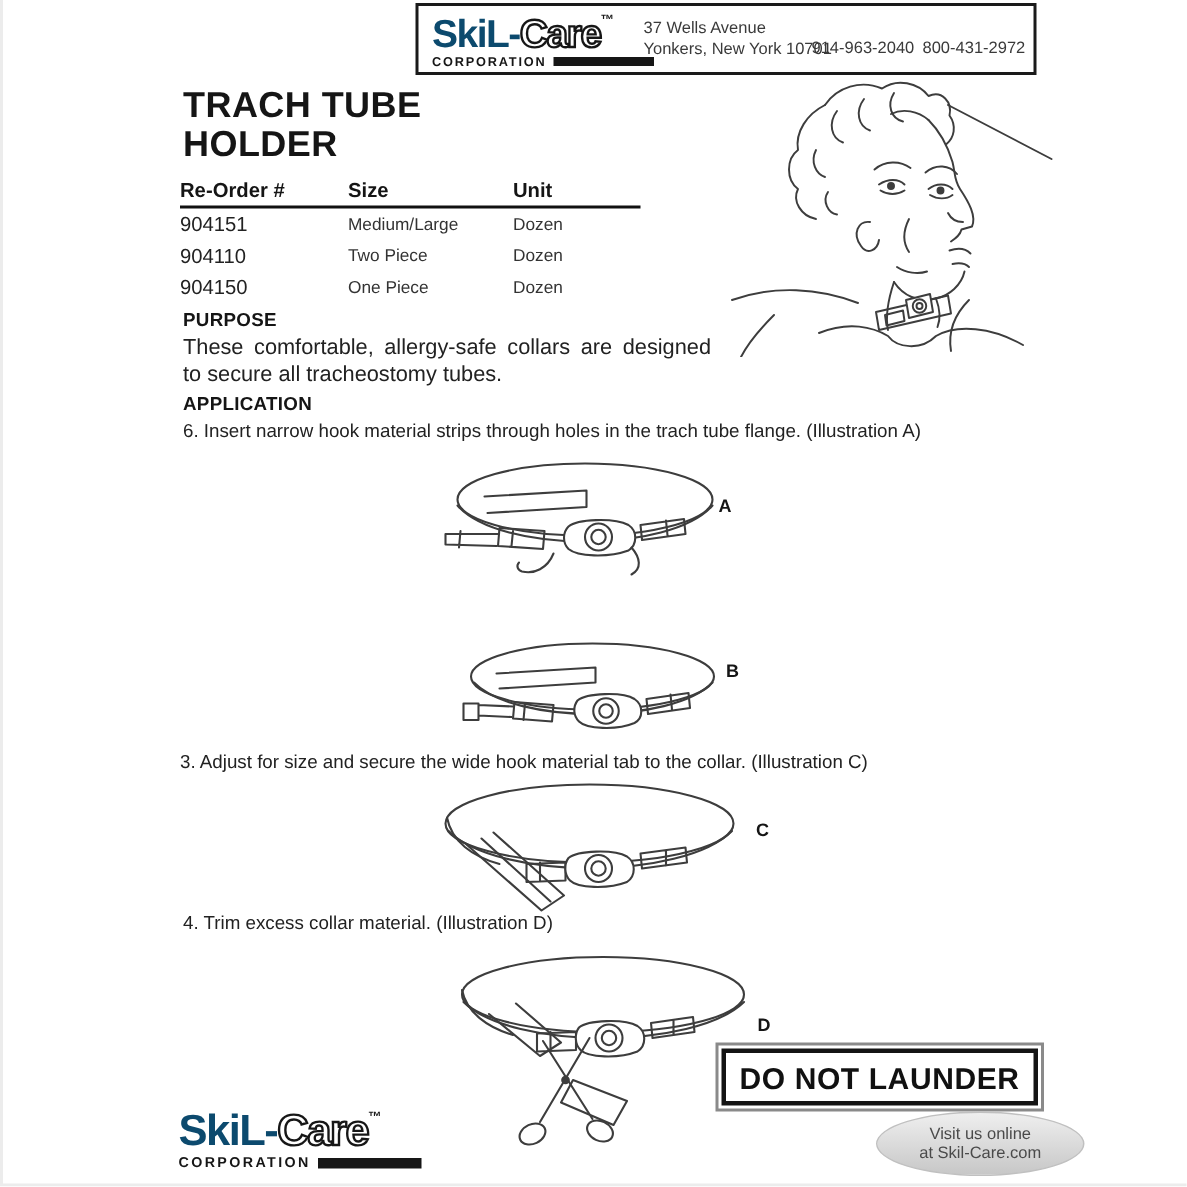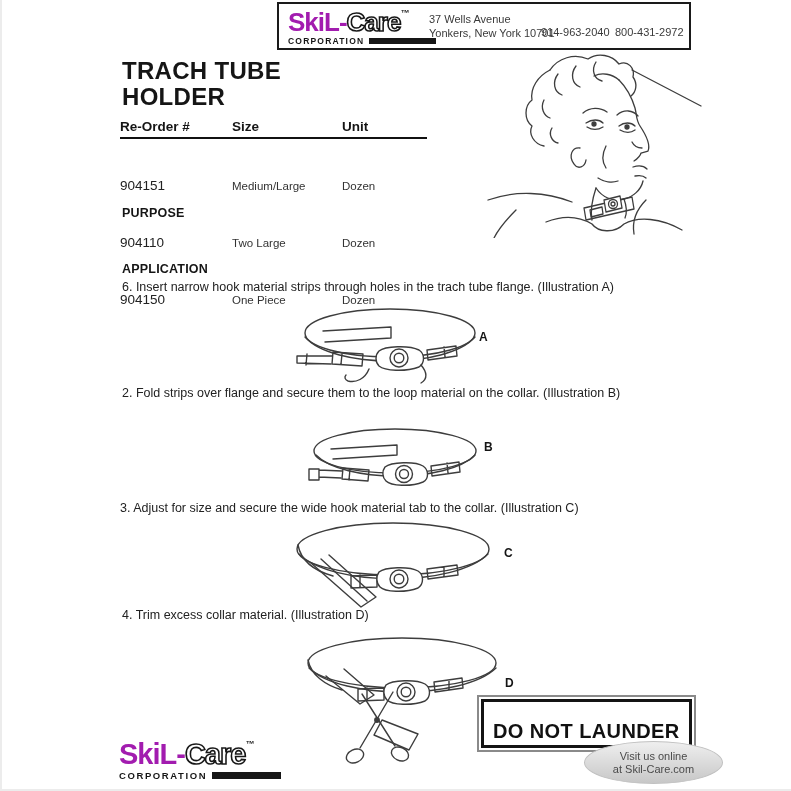--- a/index.html
+++ b/index.html
@@ -5,21 +5,21 @@
   html,body{margin:0;padding:0;background:#fff;}
   .page{
     position:relative;width:791px;height:791px;background:#fff;
     font-family:"Liberation Sans", sans-serif;color:#231f20;overflow:hidden;
     box-shadow: inset 2px -2px 0 #ececec;
   }
   
   .header-box{position:absolute;left:277px;top:2px;width:410px;height:44px;border:2px solid #1a1a1a;background:#fff;}
   .skl{position:absolute;line-height:1;}
   .skl .row1{font-weight:bold;letter-spacing:-1px;white-space:nowrap;}
-  .skl .solid{color:#a21caf;}
+  .skl .solid{color:#0c4a6e;}
   .skl .outline{color:#ffffff;-webkit-text-stroke:1.6px #161616;}
   .skl .tm{font-size:9px;vertical-align:top;color:#161616;font-weight:bold;letter-spacing:0;}
   .skl .row2{display:flex;align-items:center;gap:5px;font-weight:bold;color:#161616;margin-top:2px;}
   .skl .bar{flex:1;background:#161616;}
   .skl-sm{left:9px;top:5px;width:148px;}
   .skl-sm .row1{font-size:26px;}
   .skl-sm .row2 .txt{font-size:8.5px;letter-spacing:1.2px;}
   .skl-sm .bar{height:6px;}
   .skl-lg{left:119px;top:740px;width:162px;}
   .skl-lg .row1{font-size:29px;}
@@ -27,33 +27,33 @@
   .skl-lg .bar{height:7px;}
   .addr{position:absolute;left:150px;top:8px;font-size:11px;line-height:14px;color:#3a3a3a;}
   .phone{position:absolute;top:22px;font-size:11px;color:#3a3a3a;white-space:nowrap;}
   .phone-1{left:262px;}
   .phone-2{left:336px;}
   
   .doc-title{position:absolute;left:122px;top:58px;width:175px;font-size:24px;font-weight:bold;line-height:1.08;letter-spacing:.3px;color:#151515;}
   .order-table{position:absolute;left:120px;top:119px;width:307px;font-size:13.5px;}
   .tr{display:grid;grid-template-columns:112px 110px 85px;align-items:baseline;}
   .thead{font-weight:bold;padding-bottom:3px;border-bottom:2px solid #111;color:#151515;}
-  .trow{height:21px;display:grid;grid-template-columns:112px 110px 85px;align-items:center;margin-top:36px;}
+  .trow{height:21px;display:grid;grid-template-columns:112px 110px 85px;align-items:center;}
   .trow .c0{font-size:13.5px;color:#222;}
   .trow .c1,.trow .c2{font-size:11.5px;color:#333;}
   
   .sec-head{position:absolute;font-size:12.5px;font-weight:bold;color:#151515;letter-spacing:.2px;}
   .purpose-text{position:absolute;left:122px;top:224px;width:352px;font-size:14.5px;line-height:17.5px;text-align:justify;color:#222;}
   .step{position:absolute;font-size:12.5px;color:#222;white-space:nowrap;}
   .ill-label{position:absolute;font-size:12px;font-weight:bold;color:#151515;}
   .ill{position:absolute;}
   .ill svg{display:block;width:100%;height:100%;}
   
   .warnbox{position:absolute;left:477px;top:695px;border:2px solid #8a8a8a;background:#fff;padding:2px;}
-  .warnbox .inner{border:3px solid #141414;padding:18px 9px 2px;font-size:20px;font-weight:bold;letter-spacing:.4px;color:#111;white-space:nowrap;}
+  .warnbox .inner{border:3px solid #141414;padding:7px 9px 2px;font-size:20px;font-weight:bold;letter-spacing:.4px;color:#111;white-space:nowrap;}
   
   .tagline{position:absolute;left:284px;top:763px;font-size:13.5px;font-style:italic;color:#2a2a2a;white-space:nowrap;}
   .oval-btn{position:absolute;left:584px;top:741px;width:137px;height:41px;border-radius:50%;
     background:linear-gradient(#efefef,#c7c7c7);border:1px solid #c0c0c0;
     display:flex;flex-direction:column;align-items:center;justify-content:center;
     font-size:11px;line-height:13px;color:#4a4a4a;cursor:pointer;}
 </style>
 </head>
 <body>
 
@@ -83,21 +83,21 @@
       <span>Size</span>
       <span>Unit</span>
     </div>
     <div class="trow">
       <span class="c0">904151</span>
       <span class="c1">Medium/Large</span>
       <span class="c2">Dozen</span>
     </div>
     <div class="trow">
       <span class="c0">904110</span>
-      <span class="c1">Two Large</span>
+      <span class="c1">Two Piece</span>
       <span class="c2">Dozen</span>
     </div>
     <div class="trow">
       <span class="c0">904150</span>
       <span class="c1">One Piece</span>
       <span class="c2">Dozen</span>
     </div>
   </div>
 
   <div class="ill" style="left:486px;top:50px;width:218px;height:188px;">
@@ -137,24 +137,24 @@
         <circle cx="127" cy="154" r="4.5" fill="#fff"></circle>
         <circle cx="127" cy="154" r="2"></circle>
         <path d="M104,160 L116,157 L117,164 L105,167 Z"></path>
         <path d="M60,172 C80,164 96,168 106,174 C112,182 128,184 138,174 C152,166 175,168 196,180"></path>
         <path d="M160,150 C150,160 146,172 148,184"></path>
       </g>
     </svg>
   </div>
 
   <div class="sec-head" style="left:122px;top:206px;">PURPOSE</div>
+  <div class="purpose-text">These comfortable, allergy-safe collars are designed to secure all tracheostomy tubes.</div>
   <div class="sec-head" style="left:122px;top:262px;">APPLICATION</div>
 
   <div class="step" style="left:122px;top:280px;">6. Insert narrow hook material strips through holes in the trach tube flange. (Illustration A)</div>
-  <div class="step" style="left:122px;top:386px;">2. Fold strips over flange and secure them to the loop material on the collar. (Illustration B)</div>
   <div class="step" style="left:120px;top:501px;">3. Adjust for size and secure the wide hook material tab to the collar. (Illustration C)</div>
   <div class="step" style="left:122px;top:608px;">4. Trim excess collar material. (Illustration D)</div>
 
   <div class="ill" style="left:293px;top:301px;width:190px;height:85px;">
     <svg viewBox="0 0 190 85">
       <g fill="none" stroke="#3d3d3d" stroke-width="1.4" stroke-linecap="round" stroke-linejoin="round">
         <ellipse cx="97" cy="32" rx="85" ry="24"></ellipse>
         <path d="M12,36 C40,68 154,68 182,36"></path>
         <path d="M30,30 L98,26 L98,37 L32,41"></path>
         <path d="M4,55 L39,55 M4,62 L38,63 M4,55 L4,62 M14,53 L13,64"></path>

